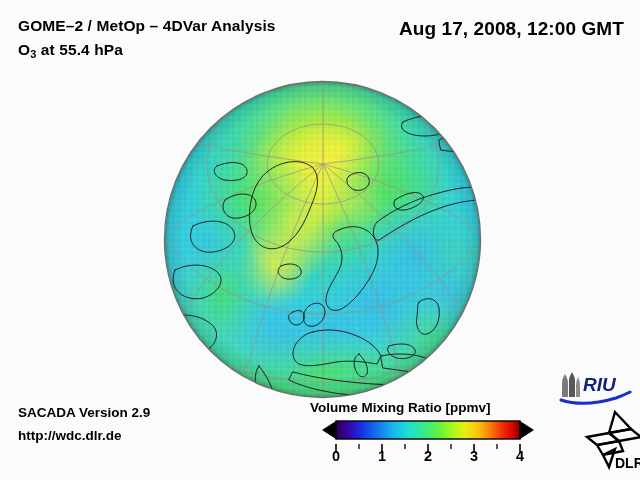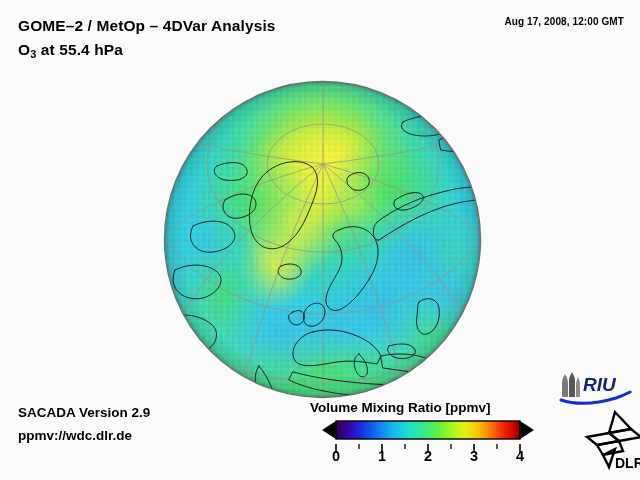--- a/index.html
+++ b/index.html
@@ -23,21 +23,21 @@
     top: 14px;
     font-size: 15.5px;
     font-weight: bold;
     line-height: 1.55;
     letter-spacing: 0.1px;
   }
   .header-right {
     position: absolute;
     right: 16px;
     top: 14px;
-    font-size: 10px;
+    font-size: 19px;
     font-weight: bold;
     line-height: 1.55;
     text-align: right;
     letter-spacing: 0.1px;
   }
   .hdr-line { white-space: nowrap; }
   .sub { font-size: 11px; vertical-align: -0.28em; font-weight: bold; }
 
   
   #globe-wrap {
@@ -300,21 +300,21 @@
       <path d="M240 42 C 256 34, 276 34, 284 42 C 290 50, 278 56, 262 56
                C 246 56, 234 50, 240 42 Z"></path>
     </g>
 
     <circle cx="159.5" cy="159.5" r="158" fill="none" stroke="#6f6f6f" stroke-width="1.4"></circle>
   </svg>
 </div>
 
 <div class="footer-text">
   <div>SACADA Version 2.9</div>
-  <div>ppmv://wdc.dlr.de</div>
+  <div>http://wdc.dlr.de</div>
 </div>
 
 <div id="colorbar-block">
   <div id="cb-title">Volume Mixing Ratio [ppmv]</div>
 
   <div id="cb-bar-area">
     <svg width="236" height="22" viewBox="0 0 236 22" xmlns="http://www.w3.org/2000/svg">
       <defs>
         <linearGradient id="cbGrad" x1="0" y1="0" x2="1" y2="0" id-ref="cb">
             <stop offset="0%" stop-color="#2d0050"></stop>

